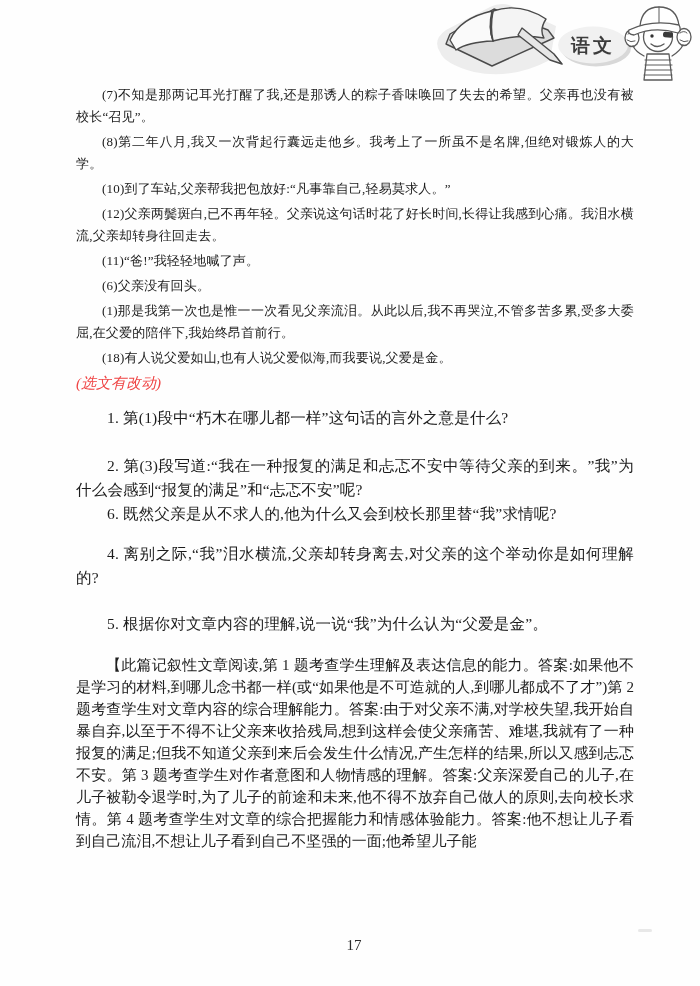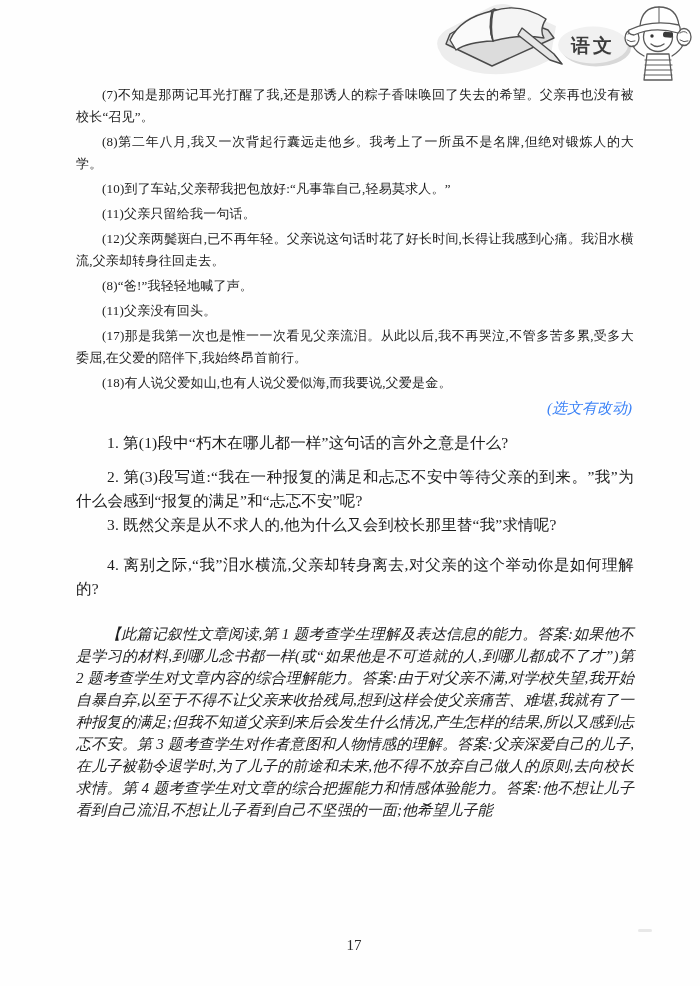--- a/index.html
+++ b/index.html
@@ -26,41 +26,39 @@
   }
   .para {
     margin: 0 0 3px 0;
     text-indent: 2em;
     font-size: 13px;
     line-height: 22px;
     text-align: justify;
     letter-spacing: 0.2px;
   }
   .source-note {
-    text-align: right;
     font-style: italic;
     font-size: 15px;
     line-height: 22px;
     margin: 2px 2px 12px 0;
-    color: #3b82f6;
+    color: #ef4444;
   }
   .q {
     margin: 0;
     text-indent: 2em;
     font-size: 15.5px;
     line-height: 24px;
     text-align: justify;
     letter-spacing: 0.2px;
   }
-  .q-gap-lg { margin-bottom: 10px; }
+  .q-gap-lg { margin-bottom: 24px; }
   .q-gap-md { margin-bottom: 22px; }
   .q-gap-sm { margin-bottom: 16px; }
   .commentary {
     margin-top: 18px;
-    font-style: italic;
     font-size: 15px;
     line-height: 22px;
     text-indent: 2em;
     text-align: justify;
     color: #202020;
     letter-spacing: 0.1px;
   }
   .page-number {
     position: absolute;
     bottom: 32px; left: 4px; width: 100%;
@@ -118,35 +116,35 @@
       <path d="M29,40 Q35,45 42,40"></path>
     </g>
   </svg>
 
   <div class="content">
 
     <div>
       <p class="para">(7)不知是那两记耳光打醒了我,还是那诱人的粽子香味唤回了失去的希望。父亲再也没有被校长“召见”。</p>
       <p class="para">(8)第二年八月,我又一次背起行囊远走他乡。我考上了一所虽不是名牌,但绝对锻炼人的大学。</p>
       <p class="para">(10)到了车站,父亲帮我把包放好:“凡事靠自己,轻易莫求人。”</p>
-      <p class="para">(11)父亲只留给我一句话。</p>
       <p class="para">(12)父亲两鬓斑白,已不再年轻。父亲说这句话时花了好长时间,长得让我感到心痛。我泪水横流,父亲却转身往回走去。</p>
-      <p class="para">(8)“爸!”我轻轻地喊了声。</p>
-      <p class="para">(11)父亲没有回头。</p>
-      <p class="para">(17)那是我第一次也是惟一一次看见父亲流泪。从此以后,我不再哭泣,不管多苦多累,受多大委屈,在父爱的陪伴下,我始终昂首前行。</p>
+      <p class="para">(11)“爸!”我轻轻地喊了声。</p>
+      <p class="para">(6)父亲没有回头。</p>
+      <p class="para">(1)那是我第一次也是惟一一次看见父亲流泪。从此以后,我不再哭泣,不管多苦多累,受多大委屈,在父爱的陪伴下,我始终昂首前行。</p>
       <p class="para">(18)有人说父爱如山,也有人说父爱似海,而我要说,父爱是金。</p>
     </div>
 
     <div class="source-note">(选文有改动)</div>
 
     <div>
       <p class="q q-gap-lg">1. 第(1)段中“朽木在哪儿都一样”这句话的言外之意是什么?</p>
       <p class="q">2. 第(3)段写道:“我在一种报复的满足和忐忑不安中等待父亲的到来。”我”为什么会感到“报复的满足”和“忐忑不安”呢?</p>
-      <p class="q q-gap-sm">3. 既然父亲是从不求人的,他为什么又会到校长那里替“我”求情呢?</p>
+      <p class="q q-gap-sm">6. 既然父亲是从不求人的,他为什么又会到校长那里替“我”求情呢?</p>
       <p class="q q-gap-md">4. 离别之际,“我”泪水横流,父亲却转身离去,对父亲的这个举动你是如何理解的?</p>
+      <p class="q">5. 根据你对文章内容的理解,说一说“我”为什么认为“父爱是金”。</p>
     </div>
 
     <div class="commentary">【此篇记叙性文章阅读,第 1 题考查学生理解及表达信息的能力。答案:如果他不是学习的材料,到哪儿念书都一样(或“如果他是不可造就的人,到哪儿都成不了才”)第 2 题考查学生对文章内容的综合理解能力。答案:由于对父亲不满,对学校失望,我开始自暴自弃,以至于不得不让父亲来收拾残局,想到这样会使父亲痛苦、难堪,我就有了一种报复的满足;但我不知道父亲到来后会发生什么情况,产生怎样的结果,所以又感到忐忑不安。第 3 题考查学生对作者意图和人物情感的理解。答案:父亲深爱自己的儿子,在儿子被勒令退学时,为了儿子的前途和未来,他不得不放弃自己做人的原则,去向校长求情。第 4 题考查学生对文章的综合把握能力和情感体验能力。答案:他不想让儿子看到自己流泪,不想让儿子看到自己不坚强的一面;他希望儿子能</div>
 
   </div>
 
   <div class="scan-smudge"></div>
 
   <div class="page-number">17</div>
 

